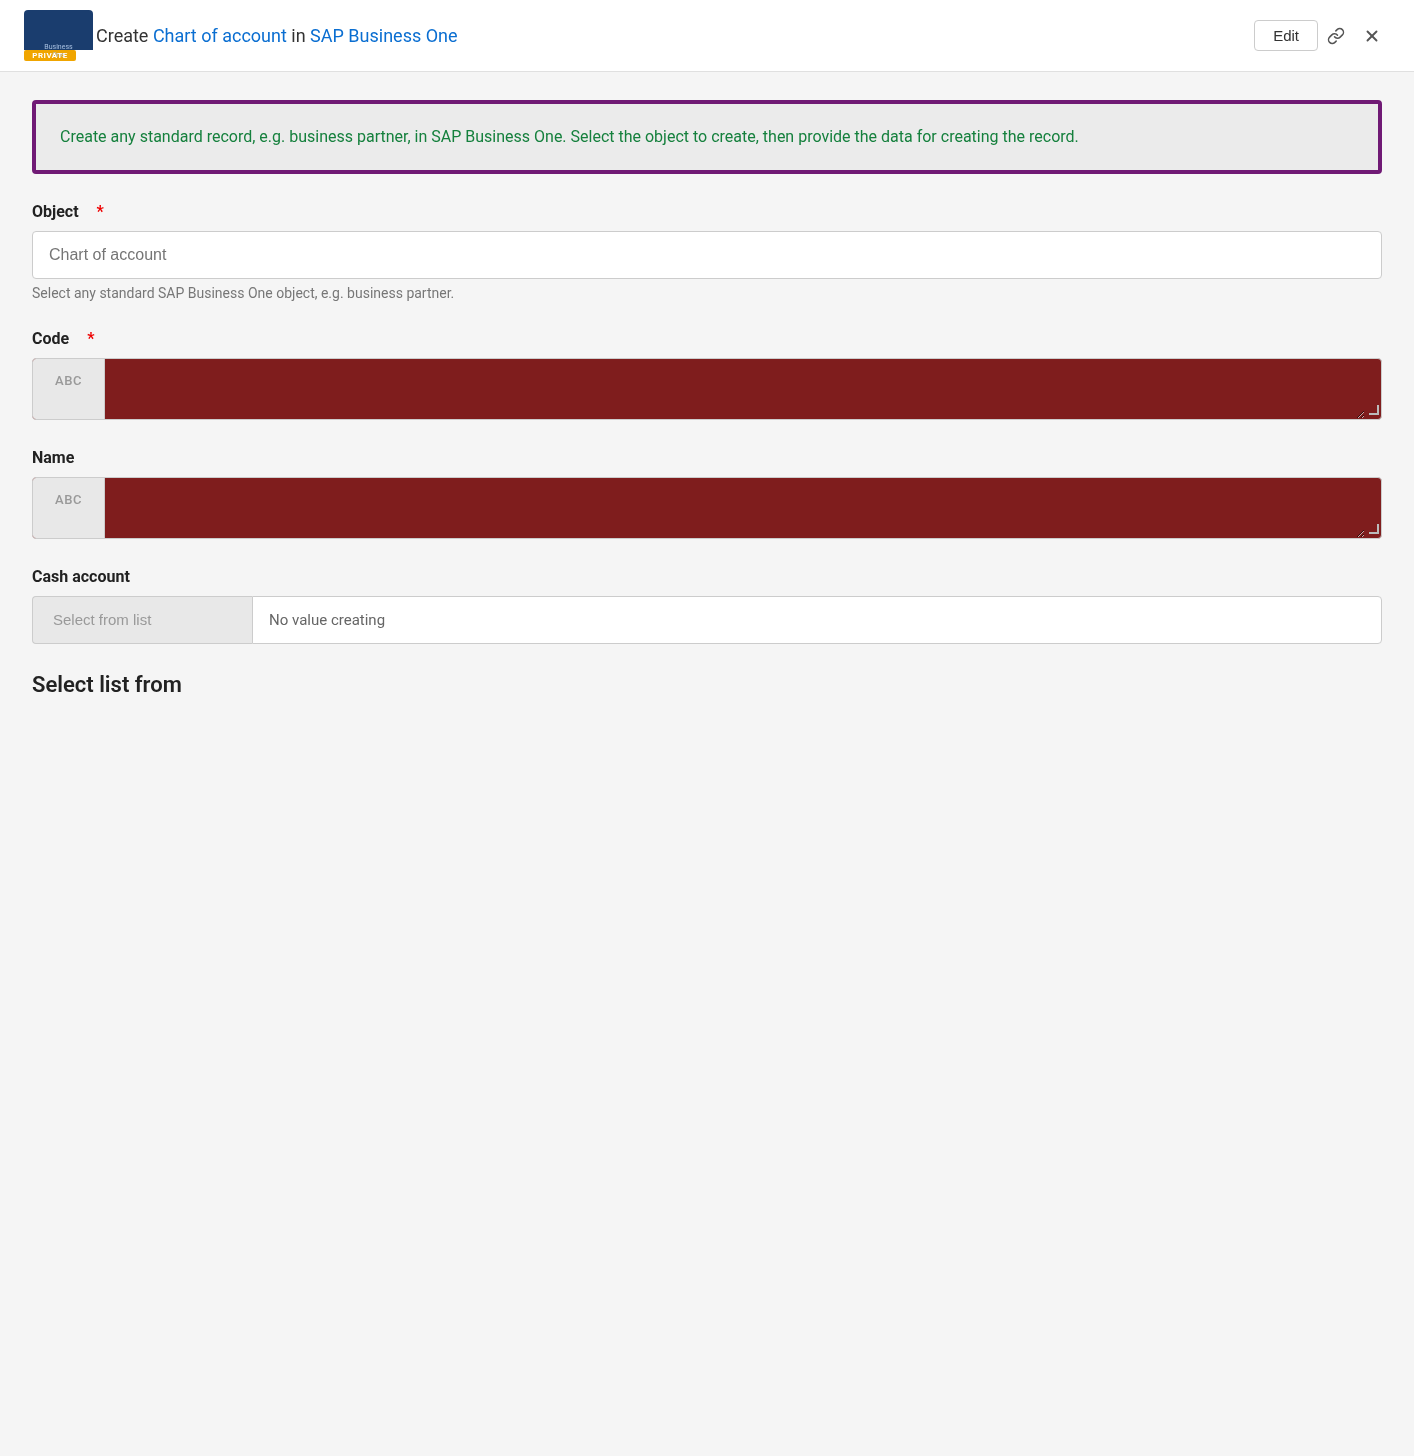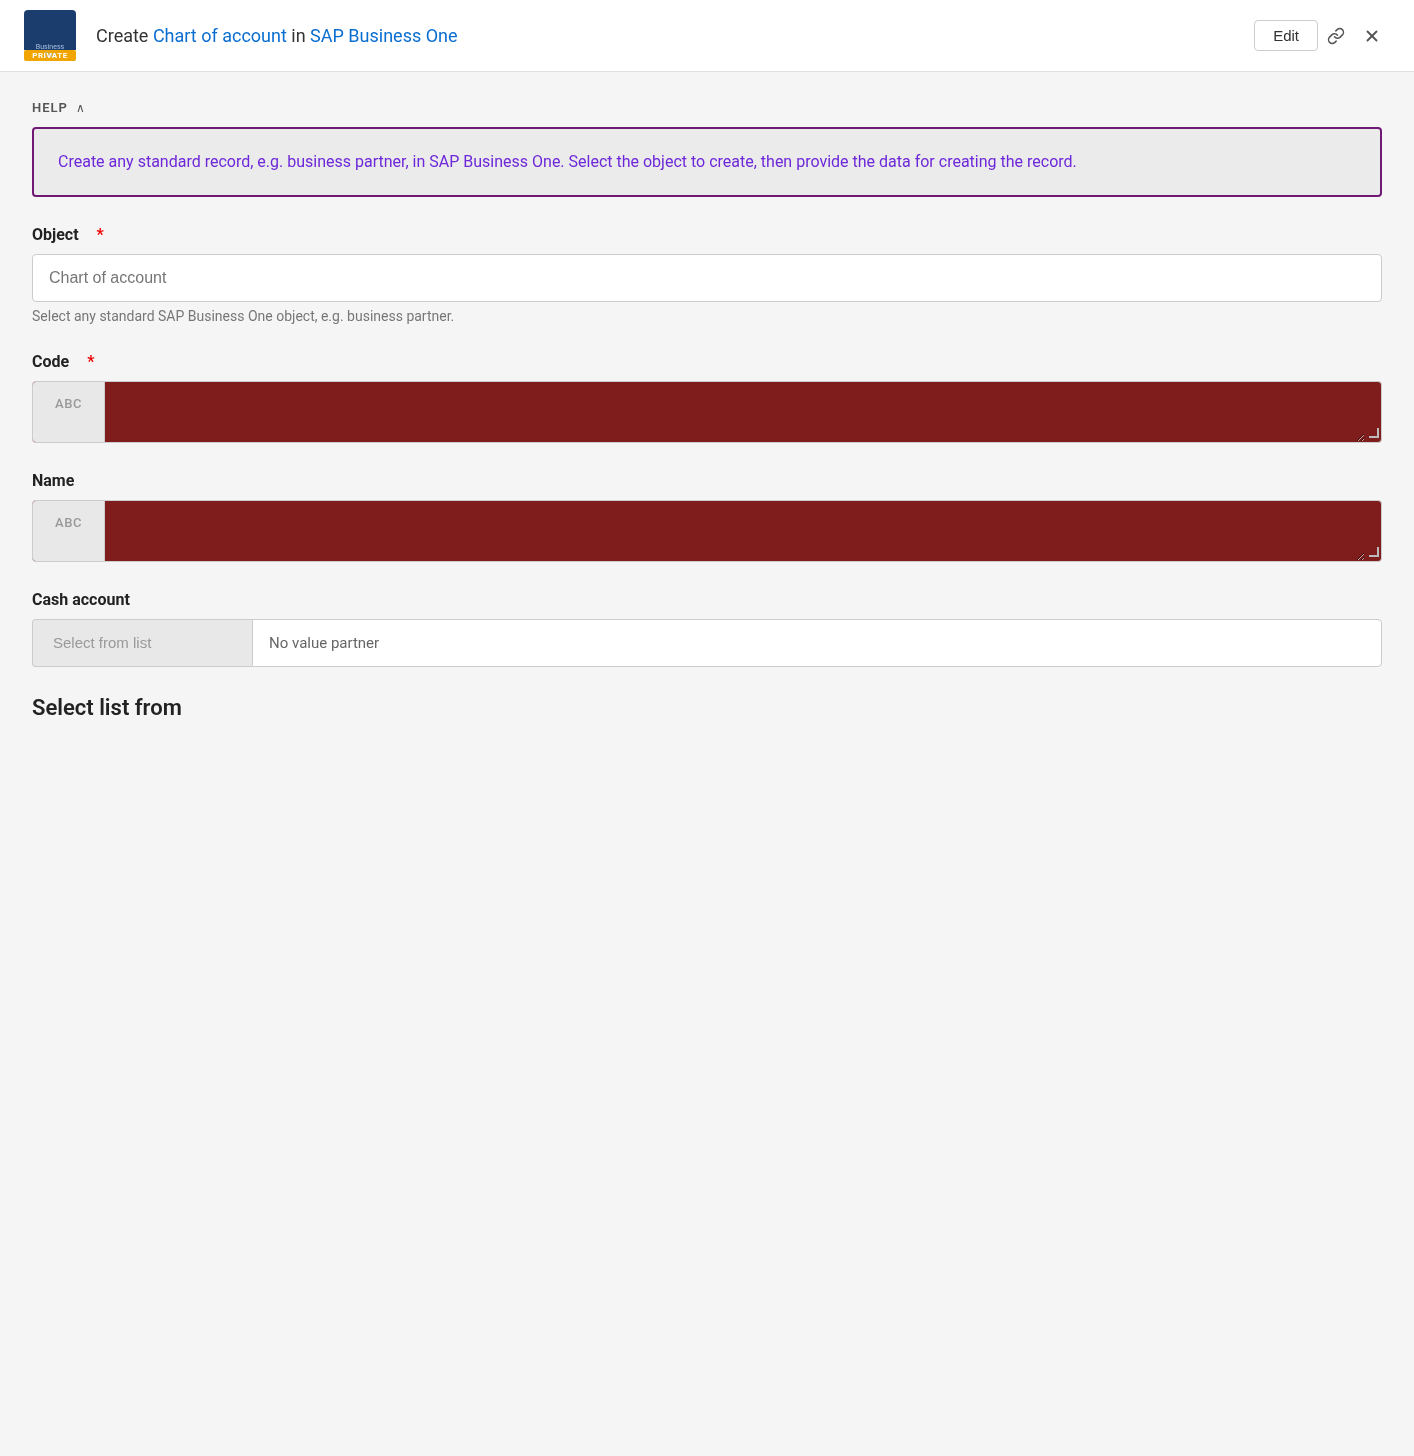--- a/index.html
+++ b/index.html
@@ -29,21 +29,21 @@
     }
 
     .sap-logo {
       width: 52px;
       height: 52px;
       flex-shrink: 0;
       position: relative;
     }
 
     .sap-logo-inner {
-      width: 52px;
+      width: 69px;
       height: 40px;
       background: #1a3d6e;
       border-radius: 4px 4px 0 0;
       display: flex;
       align-items: center;
       justify-content: center;
       flex-direction: column;
       gap: 33px;
     }
 
@@ -143,25 +143,25 @@
       text-transform: uppercase;
     }
 
     .help-chevron {
       font-size: 12px;
       color: #555;
     }
 
     .help-box {
       background: #ebebeb;
-      border: 2px solid #701a75;
+      border: 4px solid #701a75;
       border-radius: 4px;
       padding: 20px 24px;
       font-size: 16px;
-      color: #6d28d9;
+      color: #15803d;
       line-height: 1.6;
     }
 
     
     .form-section {
       margin-bottom: 28px;
     }
 
     .field-label {
       font-size: 16px;
@@ -316,24 +316,20 @@
         <line x1="18" y1="6" x2="6" y2="18"></line>
         <line x1="6" y1="6" x2="18" y2="18"></line>
       </svg>
     </button>
   </div>
 </div>
 
 <div class="main-content">
 
   <div class="help-section">
-    <div class="help-toggle">
-      <span class="help-label">HELP</span>
-      <span class="help-chevron">∧</span>
-    </div>
     <div class="help-box">Create any standard record, e.g. business partner, in SAP Business One. Select the object to create, then provide the data for creating the record.</div>
   </div>
 
   <div class="form-section">
     <div class="field-label">
       <span>Object</span>
         <span class="required-star">*</span>
     </div>
     <input type="text" class="input-object" placeholder="Chart of account" style="">
     <div class="field-hint">Select any standard SAP Business One object, e.g. business partner.</div>
@@ -362,21 +358,21 @@
     </div>
   </div>
 
 
   <div class="form-section">
     <div class="field-label">
       <span>Cash account</span>
     </div>
     <div class="cash-account-row">
       <button class="btn-select-list">Select from list</button>
-      <div class="cash-value-display">No value partner</div>
+      <div class="cash-value-display">No value creating</div>
     </div>
   </div>
 
   <div class="form-section">
     <div class="select-list-label">Select list from</div>
   </div>
 
 </div>
 
 </body></html>

